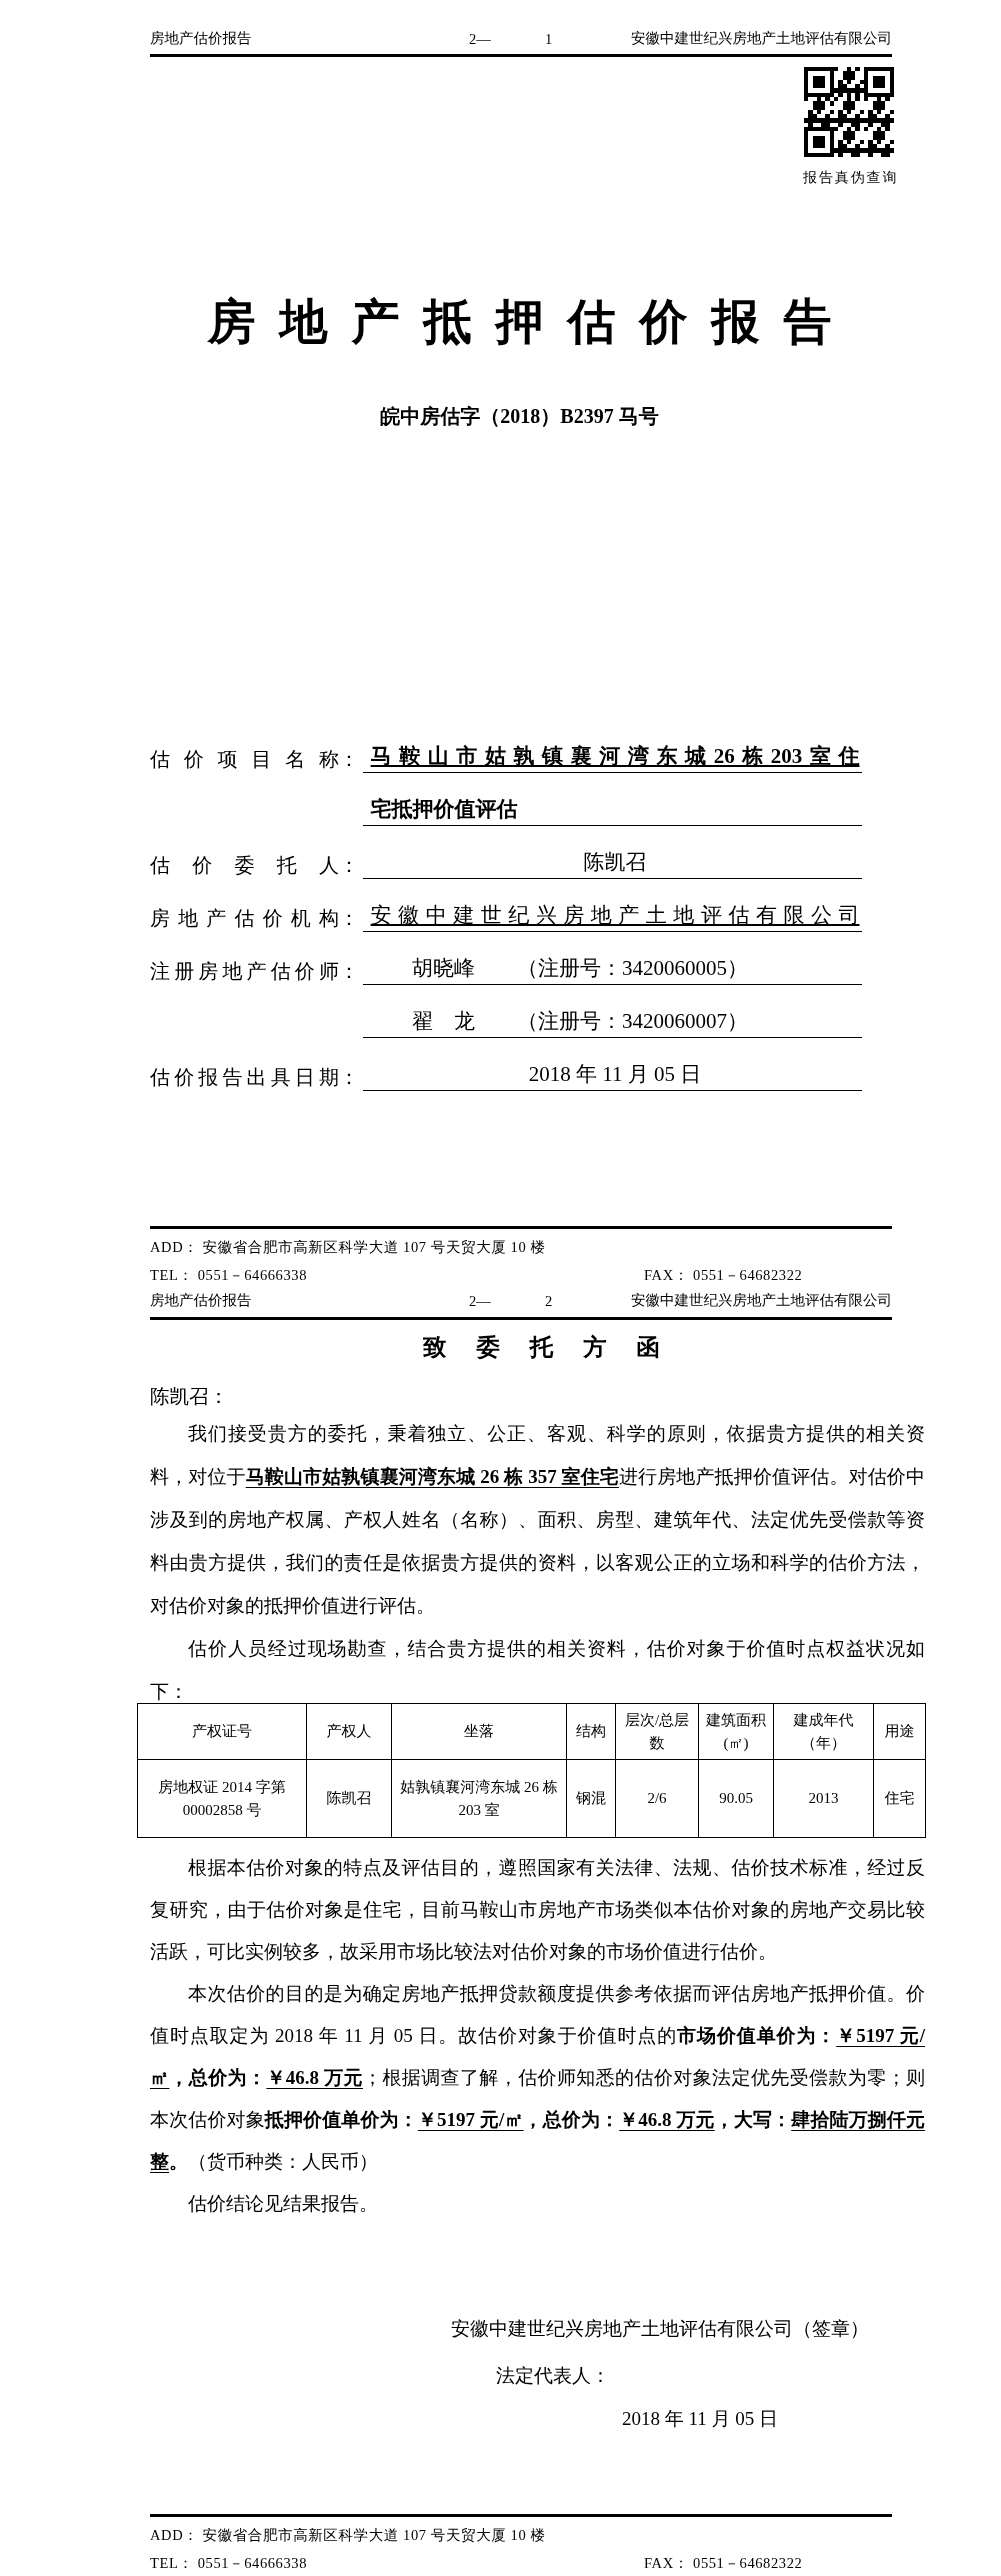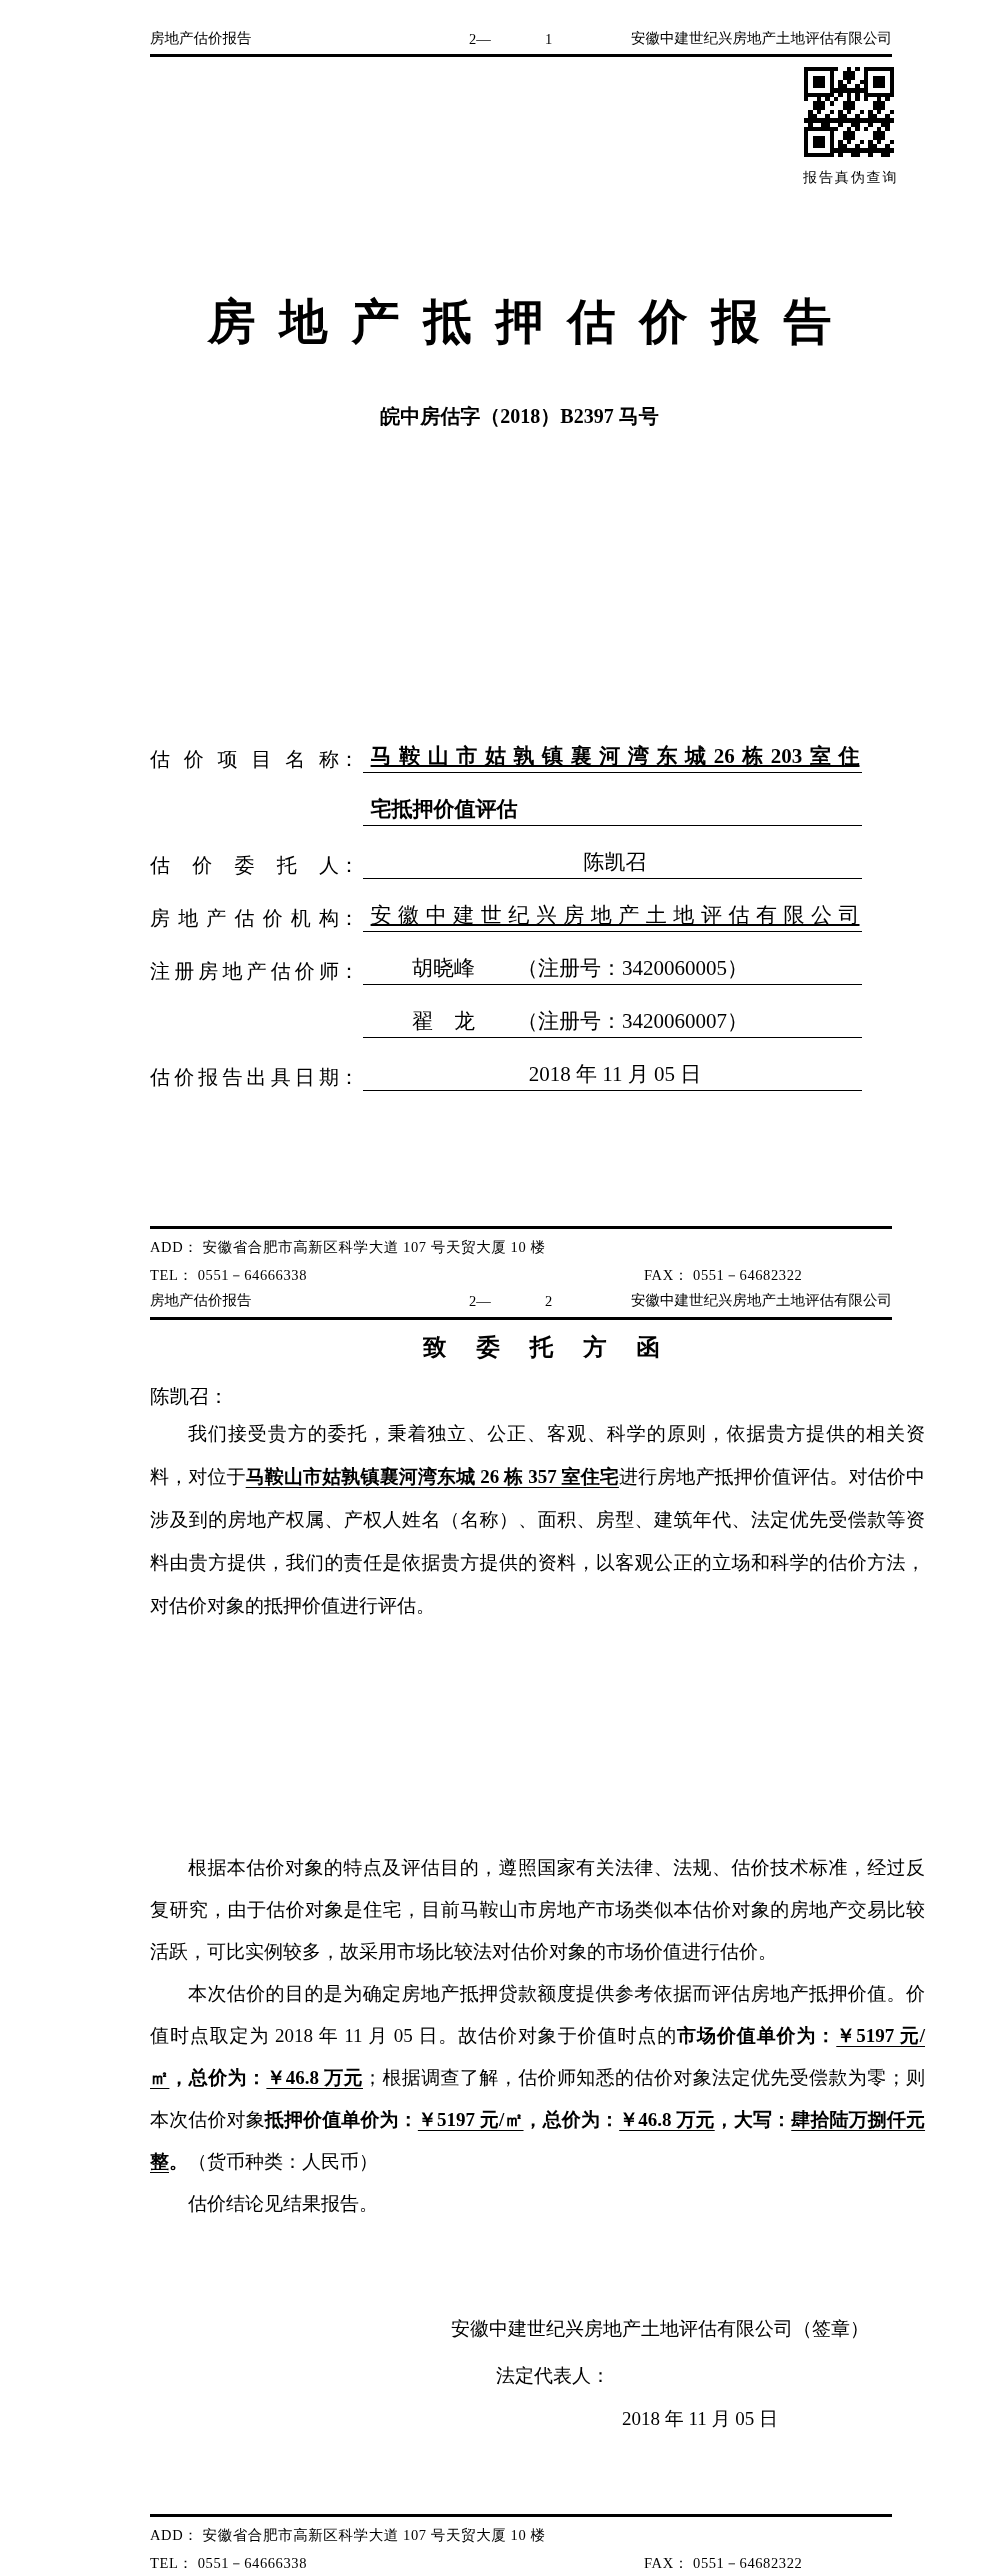--- a/index.html
+++ b/index.html
@@ -425,35 +425,56 @@
   <span class="h-pre">2—</span>
   <span class="h-num">2</span>
   <span class="h-co">安徽中建世纪兴房地产土地评估有限公司</span>
 </div>
 
 <div class="abs letter-title">致委托方函</div>
 <div class="abs salutation">陈凯召：</div>
 
 <div class="abs body-a">
   <p><span>我们接受贵方的委托，秉着独立、公正、客观、科学的原则，依据贵方提供的相关资料，对位于</span><span class="seg-bu">马鞍山市姑孰镇襄河湾东城 26 栋 357 室住宅</span><span>进行房地产抵押价值评估。对估价中涉及到的房地产权属、产权人姓名（名称）、面积、房型、建筑年代、法定优先受偿款等资料由贵方提供，我们的责任是依据贵方提供的资料，以客观公正的立场和科学的估价方法，对估价对象的抵押价值进行评估。</span></p>
+  <p>估价人员经过现场勘查，结合贵方提供的相关资料，估价对象于价值时点权益状况如下：</p>
 </div>
 
 <div class="abs own-table">
   <table>
     <colgroup>
       <col style="width:169px">
         <col style="width:85px">
         <col style="width:175px">
       <col style="width:49px">
         <col style="width:83px">
         <col style="width:75px">
       <col style="width:100px">
         <col style="width:52px">
     </colgroup>
     <tbody>
+        <tr class="hd">
+      <td>产权证号</td>
+      <td>产权人</td>
+      <td>坐落</td>
+      <td>结构</td>
+      <td>层次/总层数</td>
+      <td>建筑面积(㎡)</td>
+      <td>建成年代（年）</td>
+      <td>用途</td>
+    </tr>
+    <tr class="dt">
+      <td>房地权证 2014 字第 00002858 号</td>
+      <td>陈凯召</td>
+      <td>姑孰镇襄河湾东城 26 栋 203 室</td>
+      <td>钢混</td>
+      <td>2/6</td>
+      <td>90.05</td>
+      <td>2013</td>
+      <td>住宅</td>
+    </tr>
   </tbody>
     </table>
 </div>
 
 <div class="abs body-b">
   <p>根据本估价对象的特点及评估目的，遵照国家有关法律、法规、估价技术标准，经过反复研究，由于估价对象是住宅，目前马鞍山市房地产市场类似本估价对象的房地产交易比较活跃，可比实例较多，故采用市场比较法对估价对象的市场价值进行估价。</p>
   <p><span>本次估价的目的是为确定房地产抵押贷款额度提供参考依据而评估房地产抵押价值。价值时点取定为 2018 年 11 月 05 日。故估价对象于价值时点的</span><span class="seg-b">市场价值单价为：</span><span class="seg-bu">￥5197 元/㎡</span><span class="seg-b">，总价为：</span><span class="seg-bu">￥46.8 万元</span><span>；根据调查了解，估价师知悉的估价对象法定优先受偿款为零；则本次估价对象</span><span class="seg-b">抵押价值单价为：</span><span class="seg-bu">￥5197 元/㎡</span><span class="seg-b">，总价为：</span><span class="seg-bu">￥46.8 万元</span><span class="seg-b">，大写：</span><span class="seg-bu">肆拾陆万捌仟元整</span><span class="seg-b">。</span><span>（货币种类：人民币）</span></p>
   <p>估价结论见结果报告。</p>
 </div>
 

